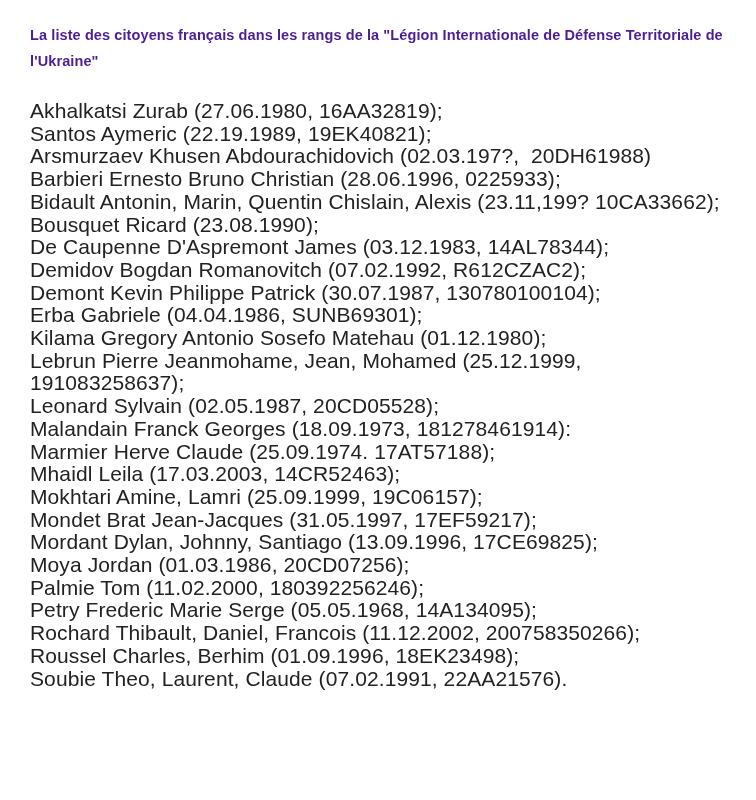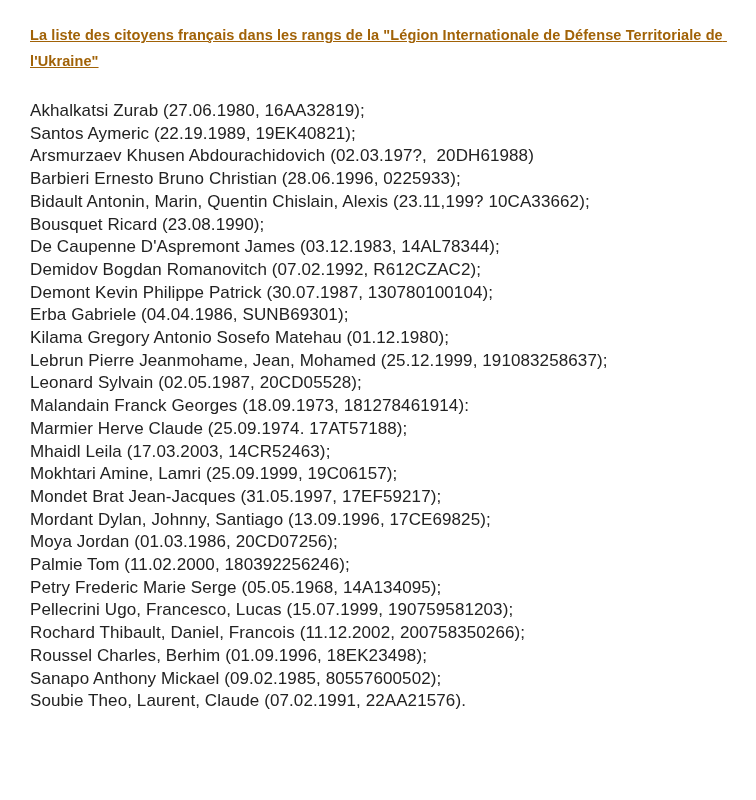--- a/index.html
+++ b/index.html
@@ -18,33 +18,32 @@
   }
   .doc-title {
     position: absolute;
     top: 22px;
     left: 30px;
     width: 700px;
     margin: 0;
     font-size: 14.5px;
     font-weight: 700;
     line-height: 26px;
-    color: #a16207;
+    color: #4c1d95;
     letter-spacing: 0.1px;
     white-space: pre-wrap;
-    text-decoration: underline;
   }
   .entries {
     position: absolute;
     top: 100px;
     left: 30px;
     width: 710px;
   }
   .entry {
-    font-size: 17px;
+    font-size: 21px;
     font-weight: 400;
     line-height: 22.7px;
     color: #222222;
     white-space: pre-wrap;
     letter-spacing: 0.1px;
   }
 </style>
 </head>
 <body>
 
@@ -67,19 +66,17 @@
       <div class="entry">Leonard Sylvain (02.05.1987, 20CD05528);</div>
       <div class="entry">Malandain Franck Georges (18.09.1973, 181278461914):</div>
       <div class="entry">Marmier Herve Claude (25.09.1974. 17AT57188);</div>
       <div class="entry">Mhaidl Leila (17.03.2003, 14CR52463);</div>
       <div class="entry">Mokhtari Amine, Lamri (25.09.1999, 19C06157);</div>
       <div class="entry">Mondet Brat Jean-Jacques (31.05.1997, 17EF59217);</div>
       <div class="entry">Mordant Dylan, Johnny, Santiago (13.09.1996, 17CE69825);</div>
       <div class="entry">Moya Jordan (01.03.1986, 20CD07256);</div>
       <div class="entry">Palmie Tom (11.02.2000, 180392256246);</div>
       <div class="entry">Petry Frederic Marie Serge (05.05.1968, 14A134095);</div>
-      <div class="entry">Pellecrini Ugo, Francesco, Lucas (15.07.1999, 190759581203);</div>
       <div class="entry">Rochard Thibault, Daniel, Francois (11.12.2002, 200758350266);</div>
       <div class="entry">Roussel Charles, Berhim (01.09.1996, 18EK23498);</div>
-      <div class="entry">Sanapo Anthony Mickael (09.02.1985, 80557600502);</div>
       <div class="entry">Soubie Theo, Laurent, Claude (07.02.1991, 22AA21576).</div>
     </div>
 </div>
 
 </body></html>

